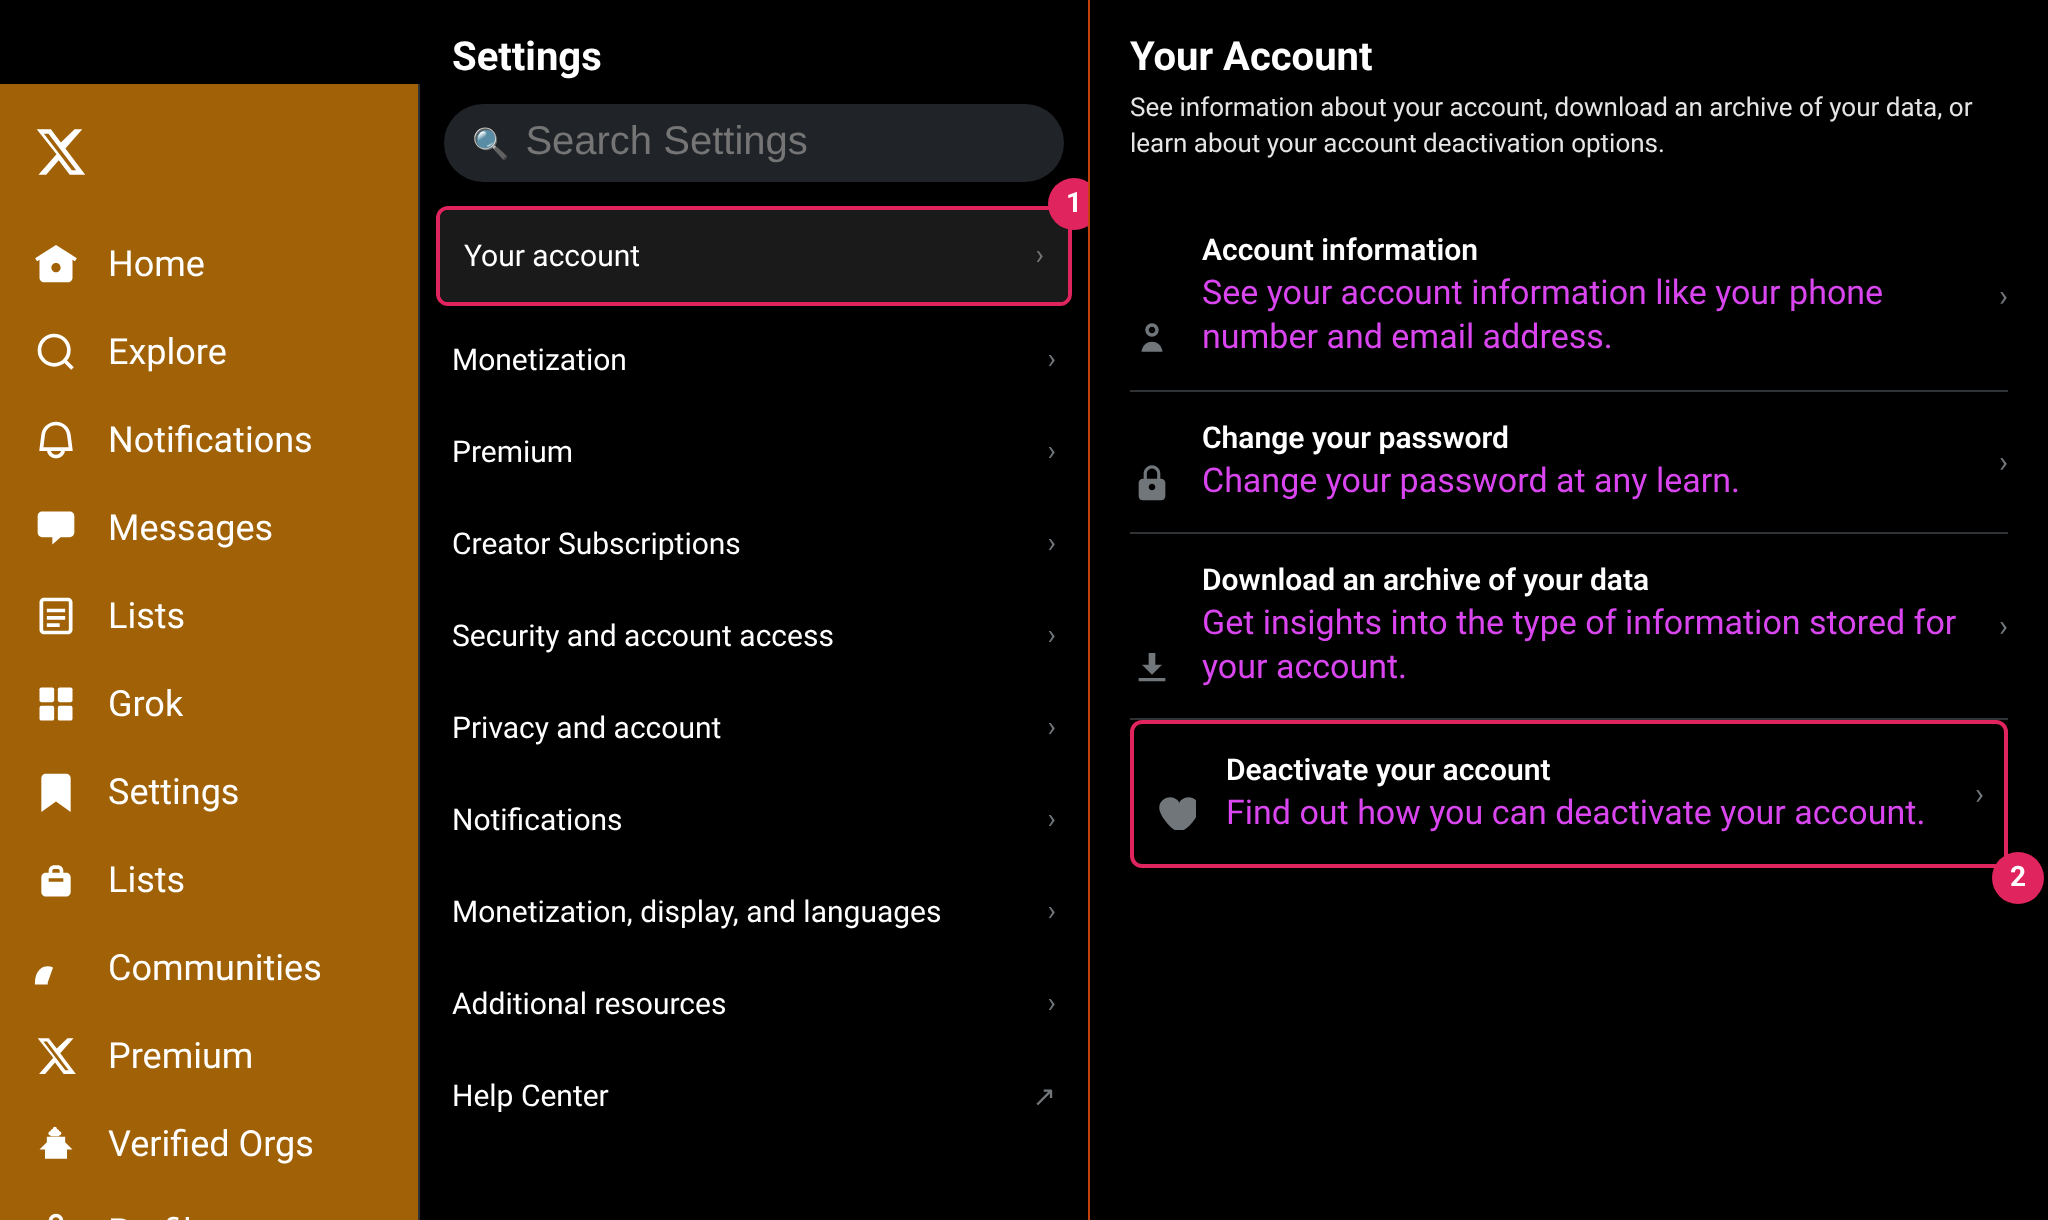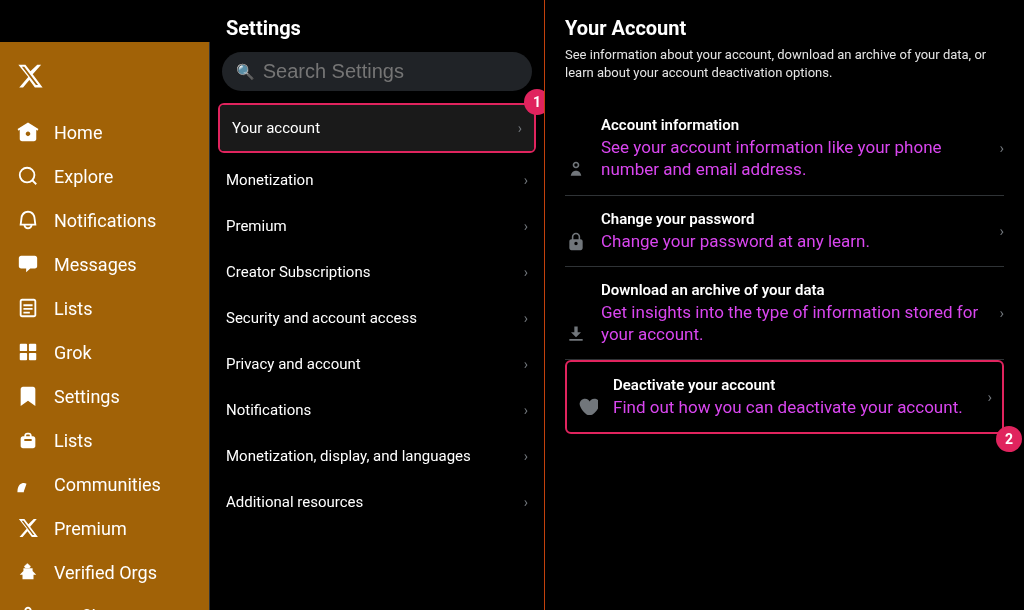--- a/index.html
+++ b/index.html
@@ -371,20 +371,24 @@
   <div class="settings-menu-item">
     <span>Monetization, display, and languages</span>
     <span class="chevron">›</span>
   </div>
 
   <div class="settings-menu-item">
     <span>Additional resources</span>
     <span class="chevron">›</span>
   </div>
 
+  <div class="settings-menu-item">
+    <span>Help Center</span>
+    <span class="arrow-ext">↗</span>
+  </div>
 </div>
 
 <div class="content-panel">
   <h2 class="content-title">Your Account</h2>
   <p class="content-subtitle">See information about your account, download an archive of your data, or learn about your account deactivation options.</p>
 
   
   <div class="content-item">
     <div class="content-item-left">
       <div class="content-item-icon">

